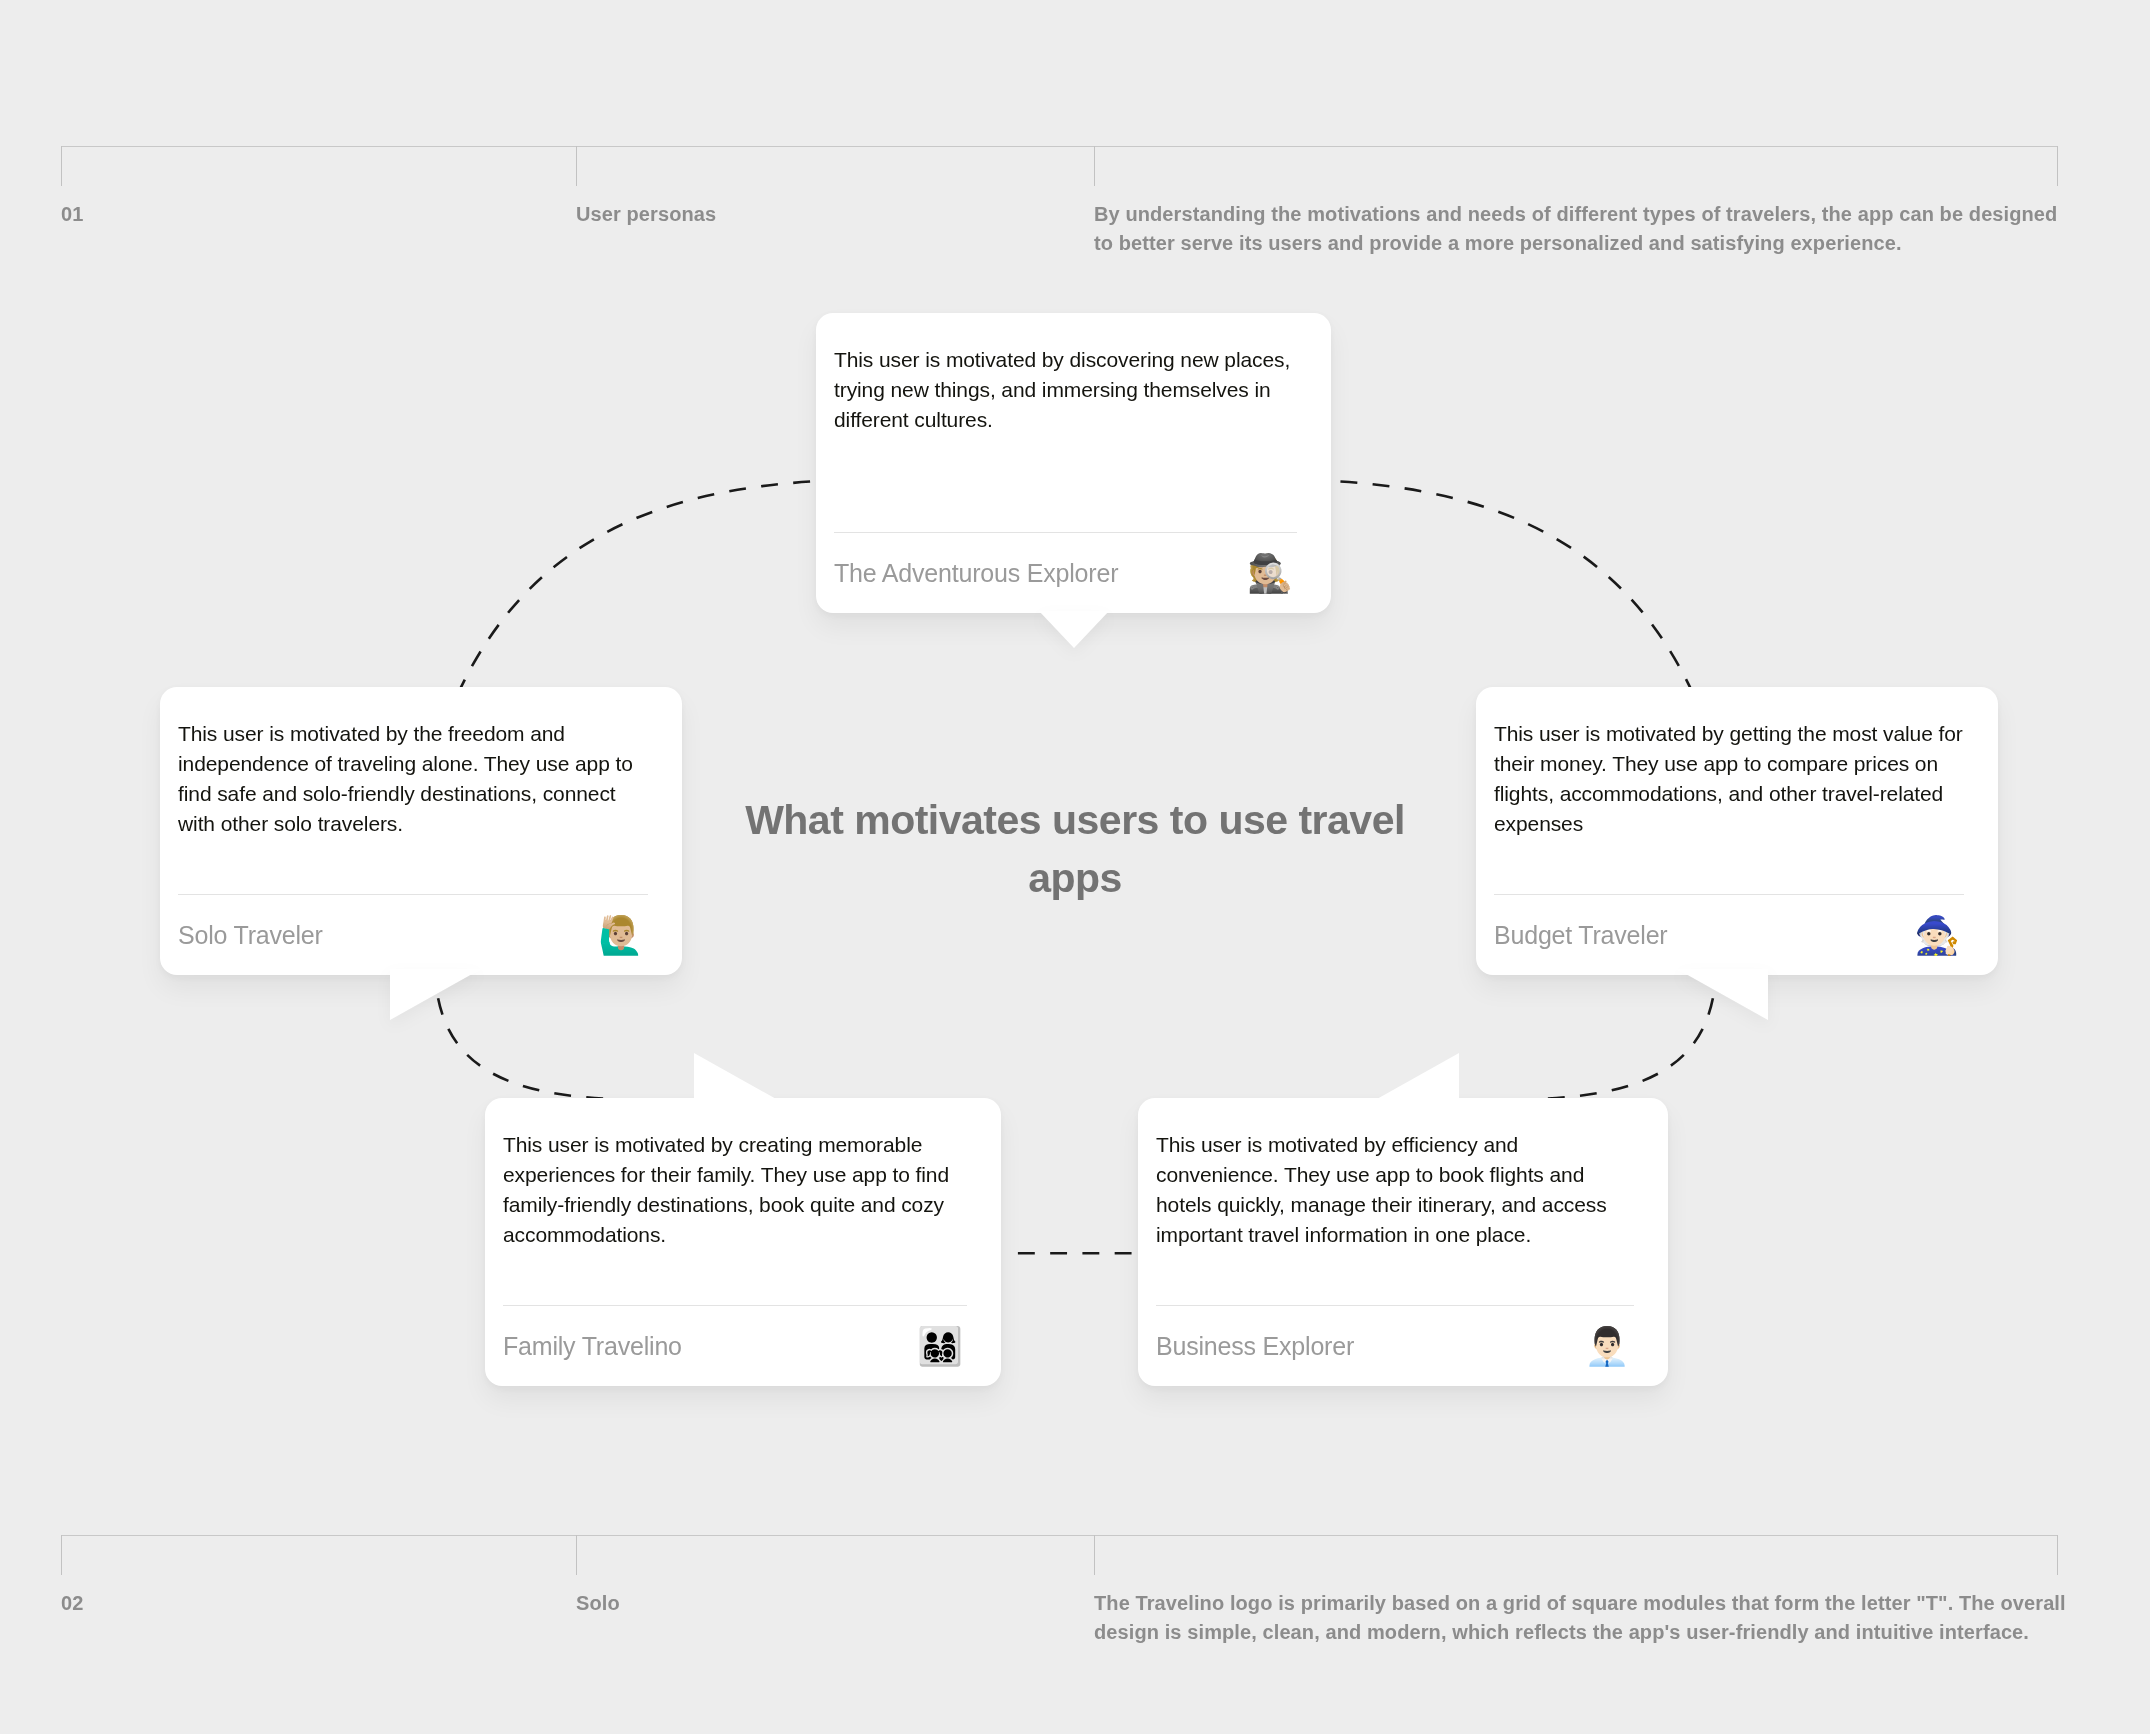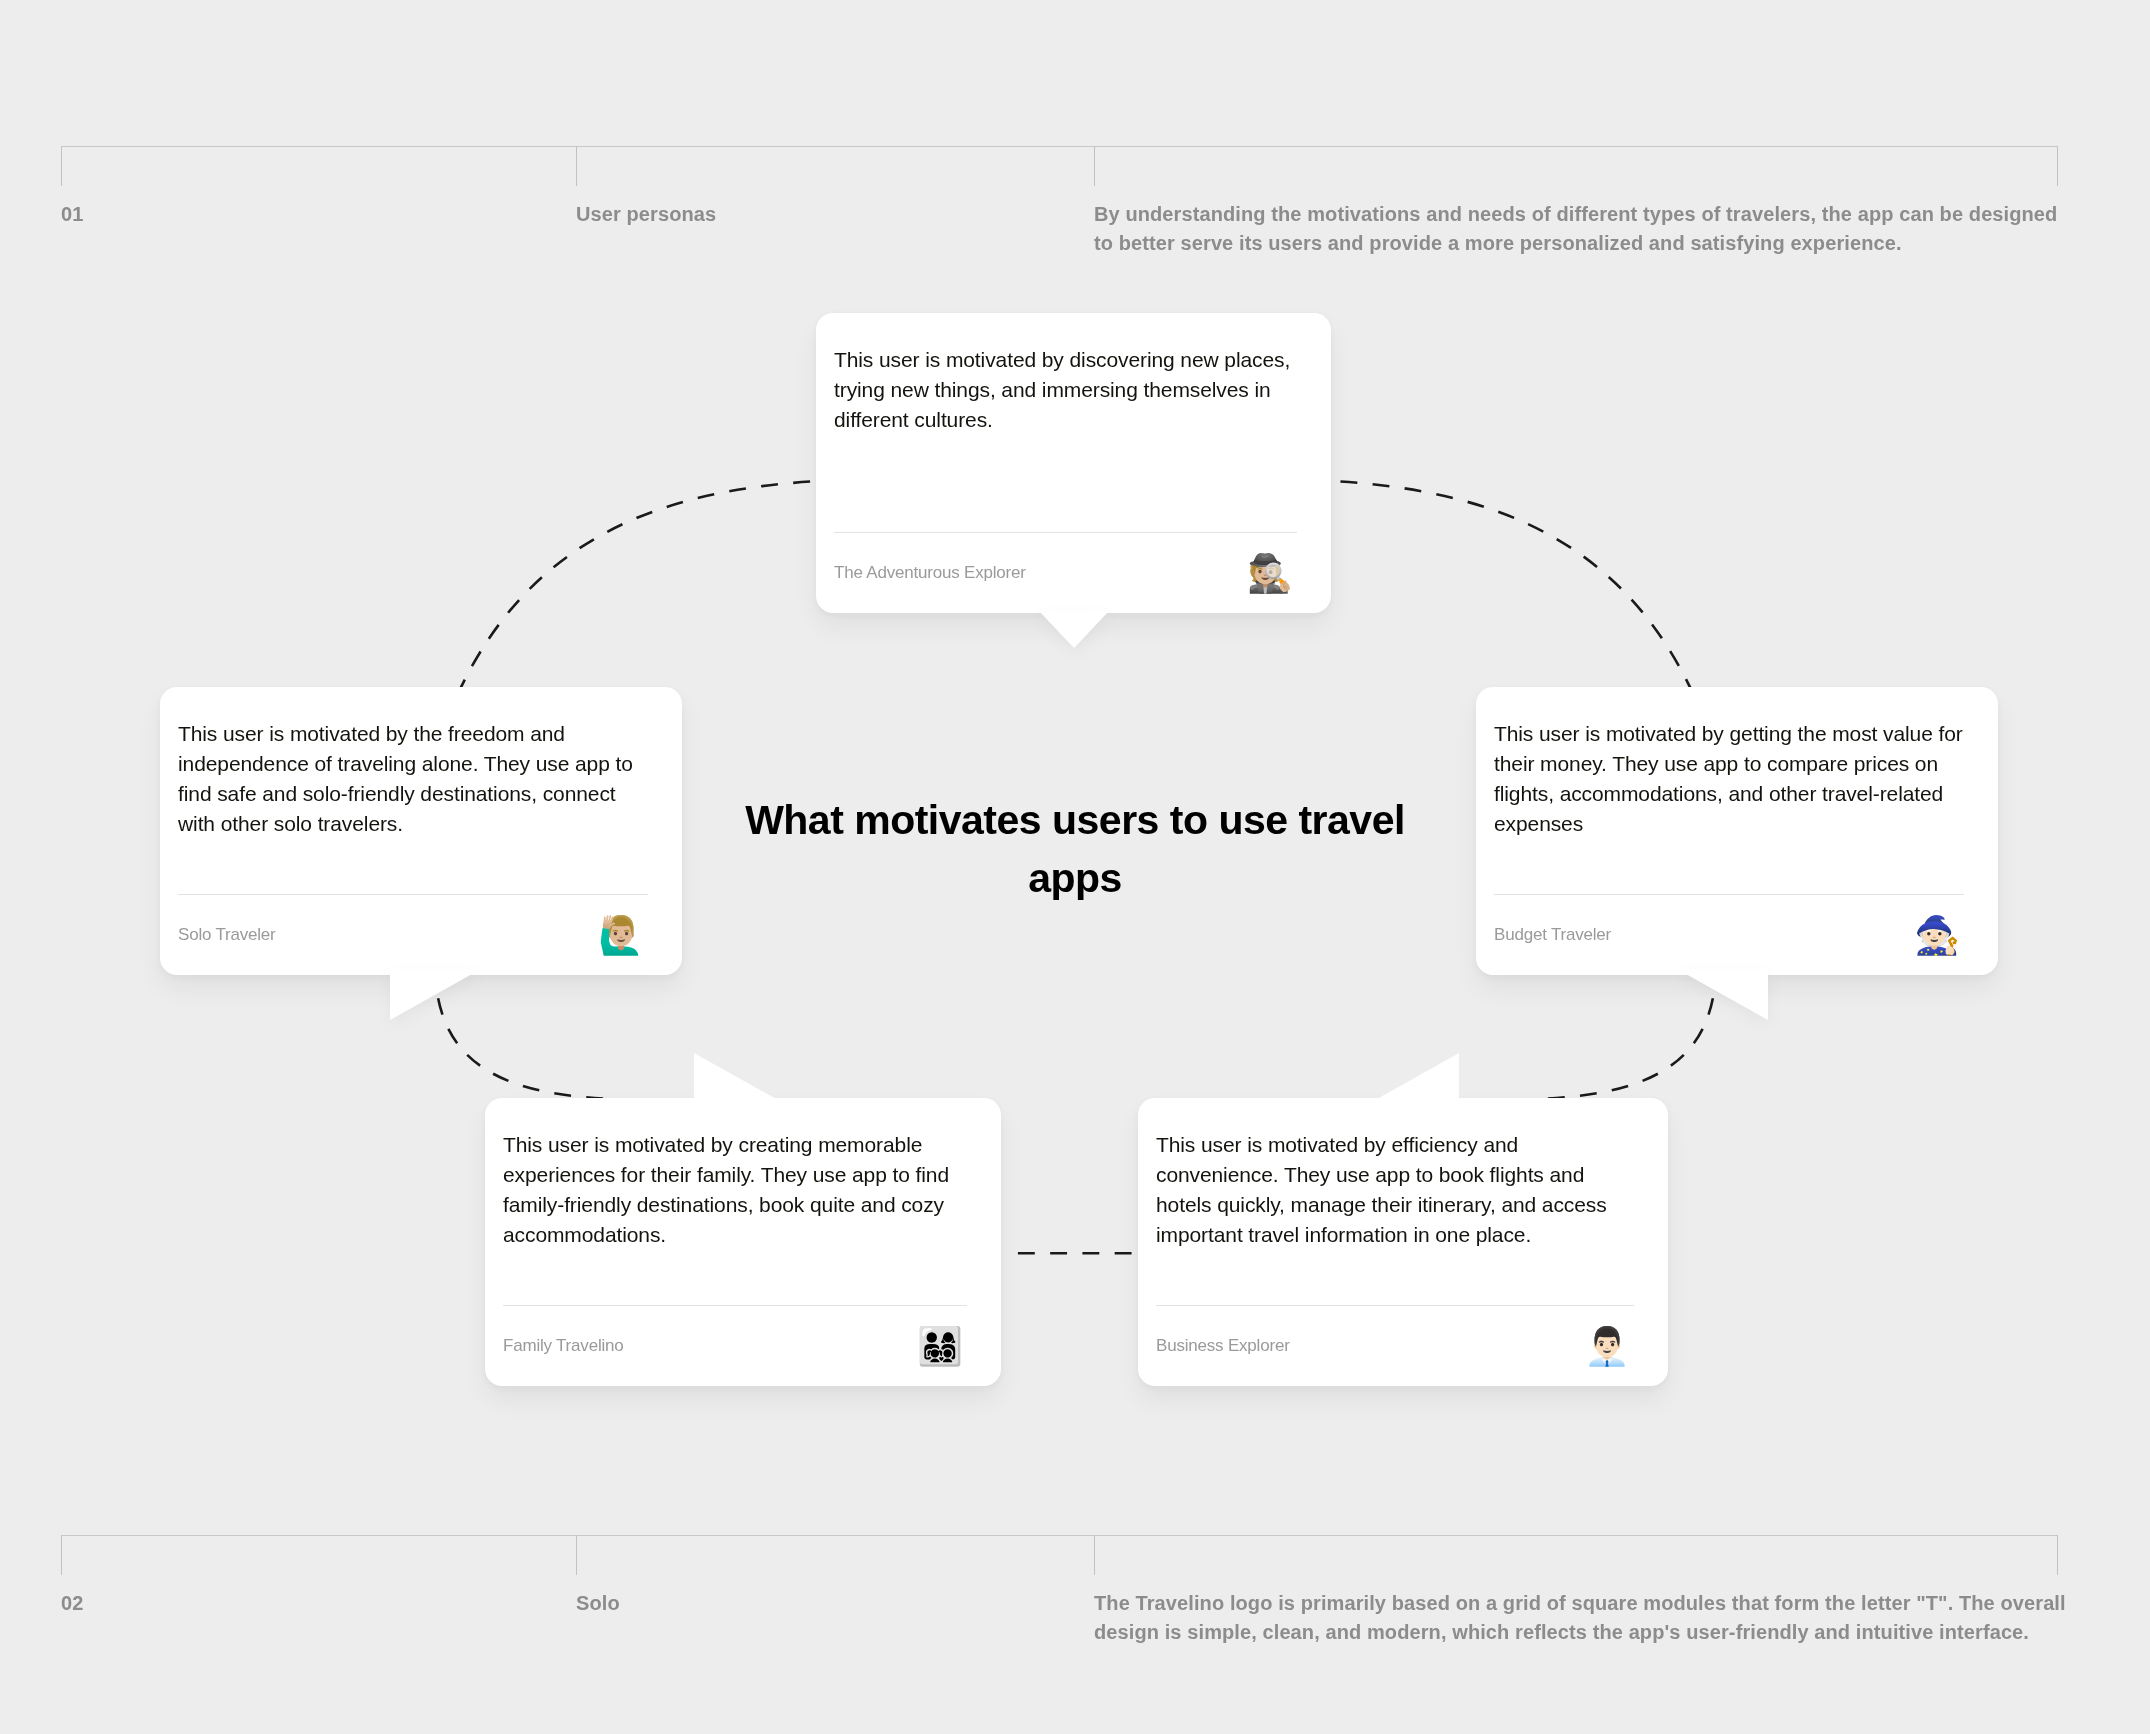--- a/index.html
+++ b/index.html
@@ -67,21 +67,21 @@
   
   #center-title {
     position: absolute;
     left: 714px;
     top: 791px;
     width: 722px;
     text-align: center;
     font-size: 41px;
     line-height: 58px;
     font-weight: bold;
-    color: #000000;
+    color: #737373;
     letter-spacing: -0.5px;
   }
 
   
   #connectors {
     position: absolute;
     left: 0; top: 0;
     width: 2151px;
     height: 1734px;
     pointer-events: none;
@@ -114,21 +114,21 @@
     background: #e3e3e3;
     margin: 0 0 0 0;
   }
   .bubble-foot {
     height: 80px;
     display: flex;
     align-items: center;
     justify-content: space-between;
   }
   .bubble-role {
-    font-size: 17px;
+    font-size: 25px;
     color: #9a9a9a;
     letter-spacing: -0.2px;
   }
   .bubble-emoji {
     font-size: 37px;
     line-height: 1;
     margin-right: 3.1px;
   }
 
   

